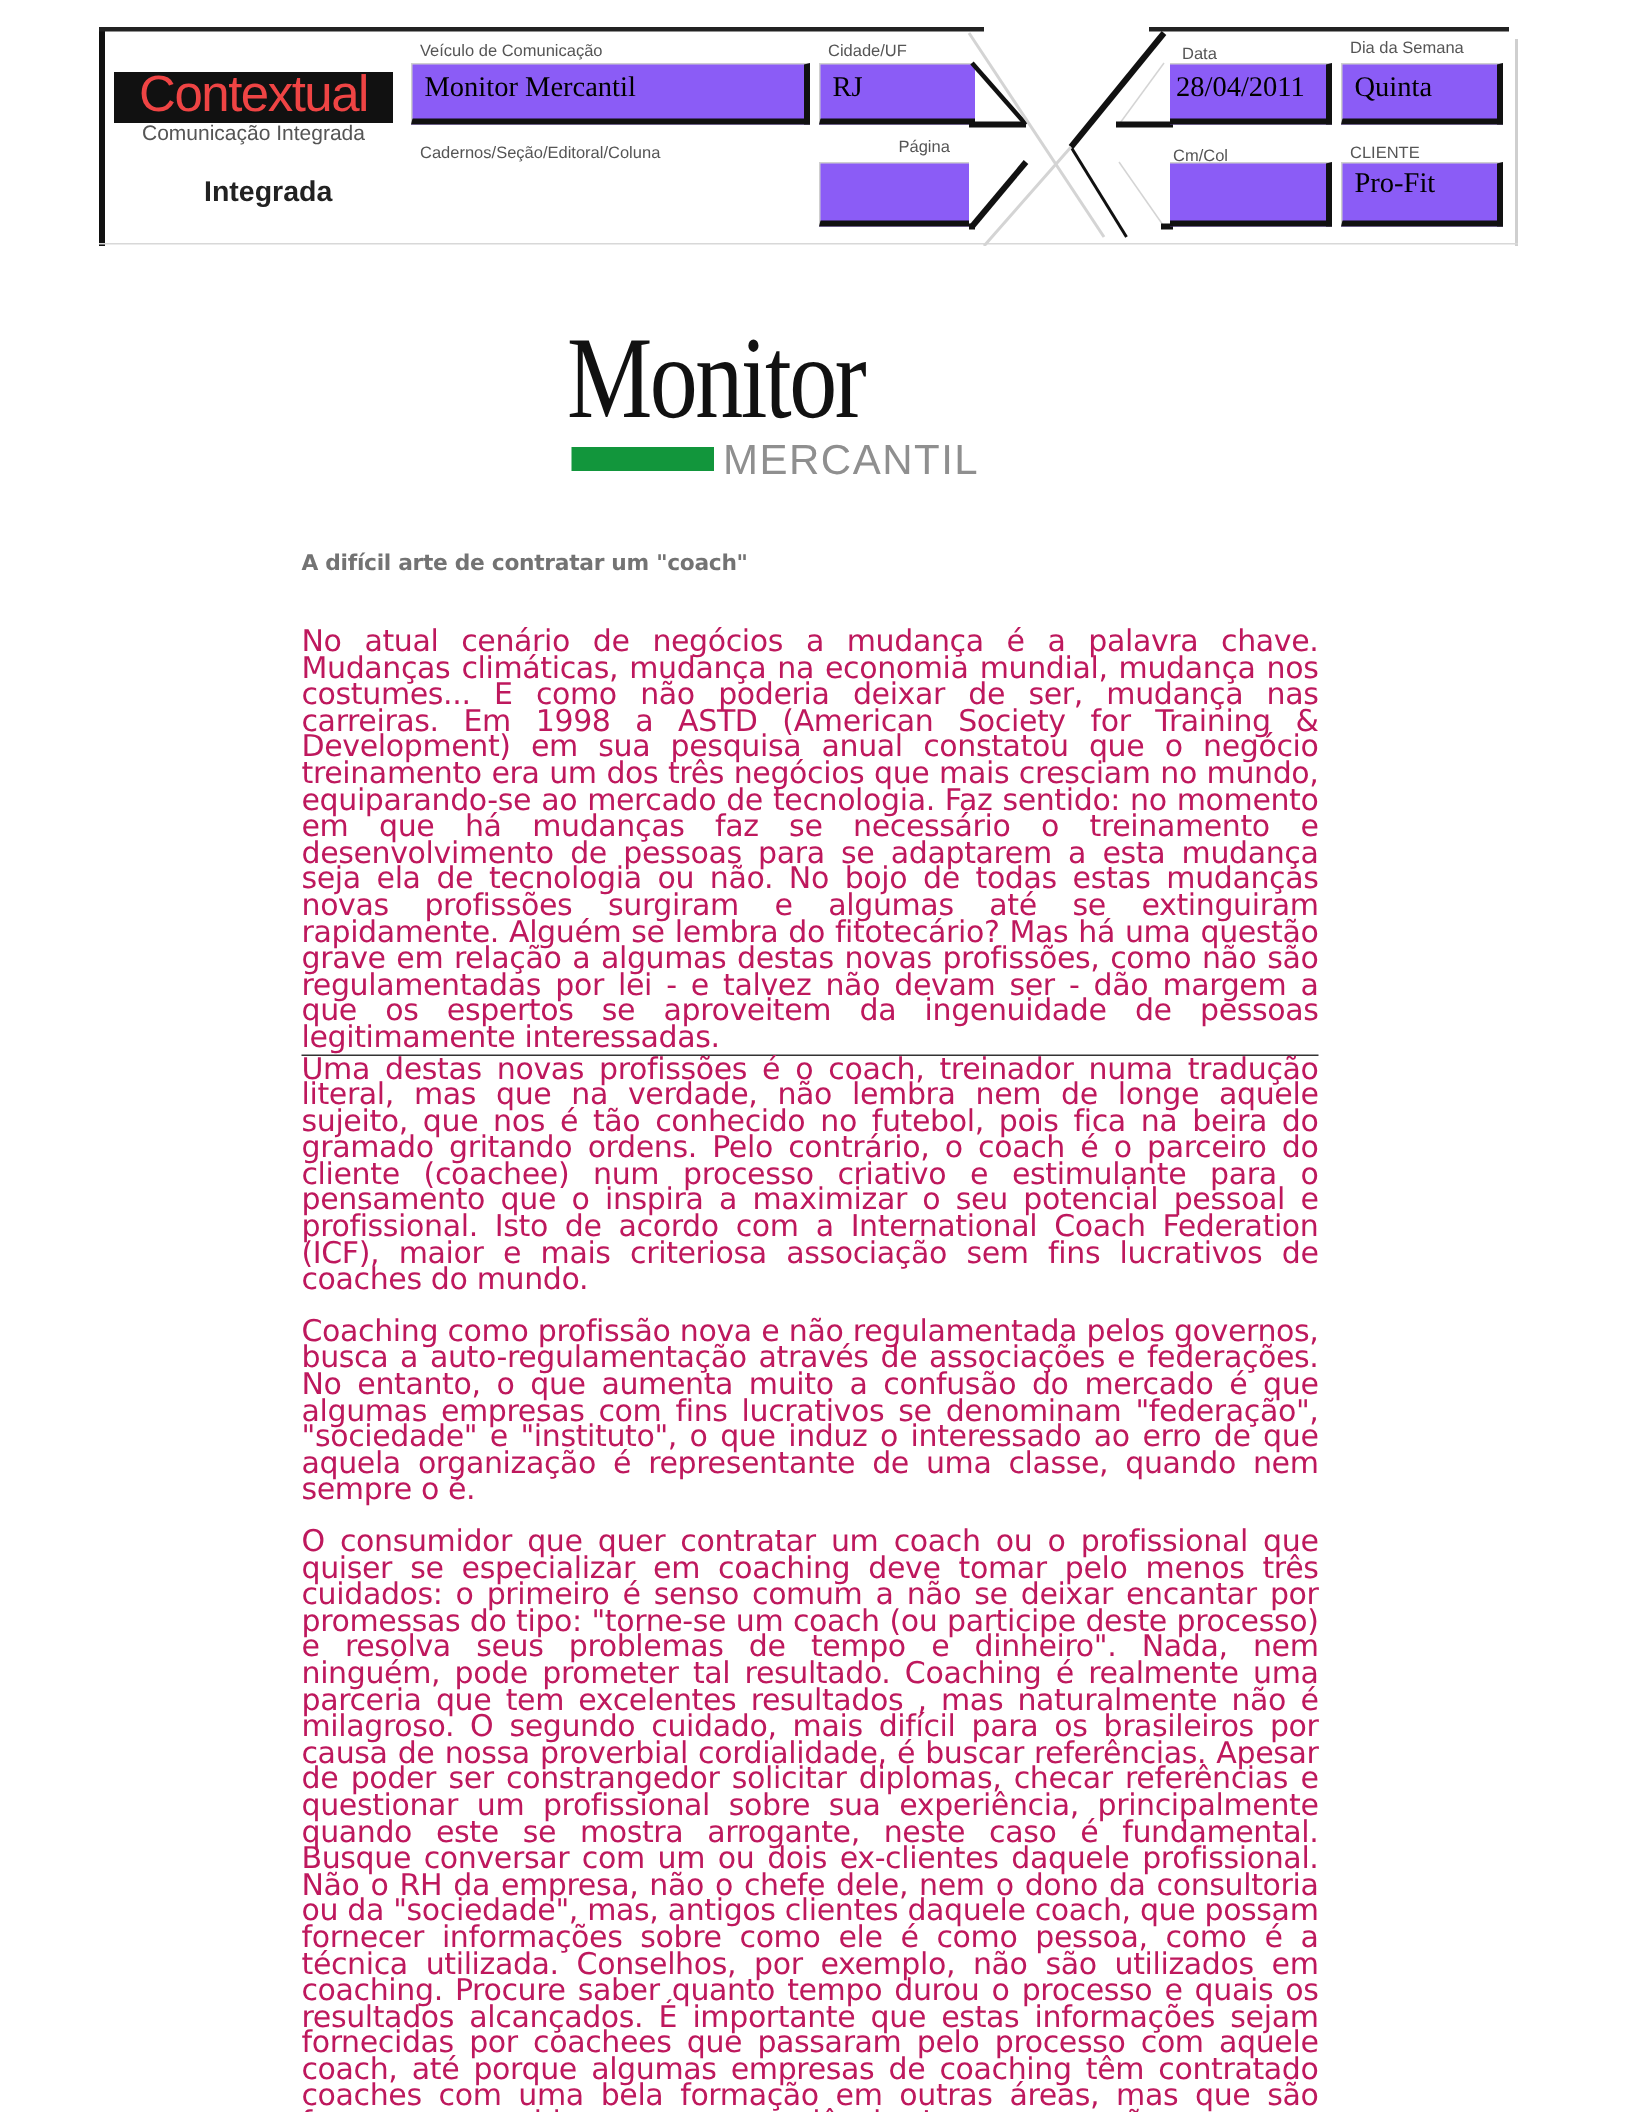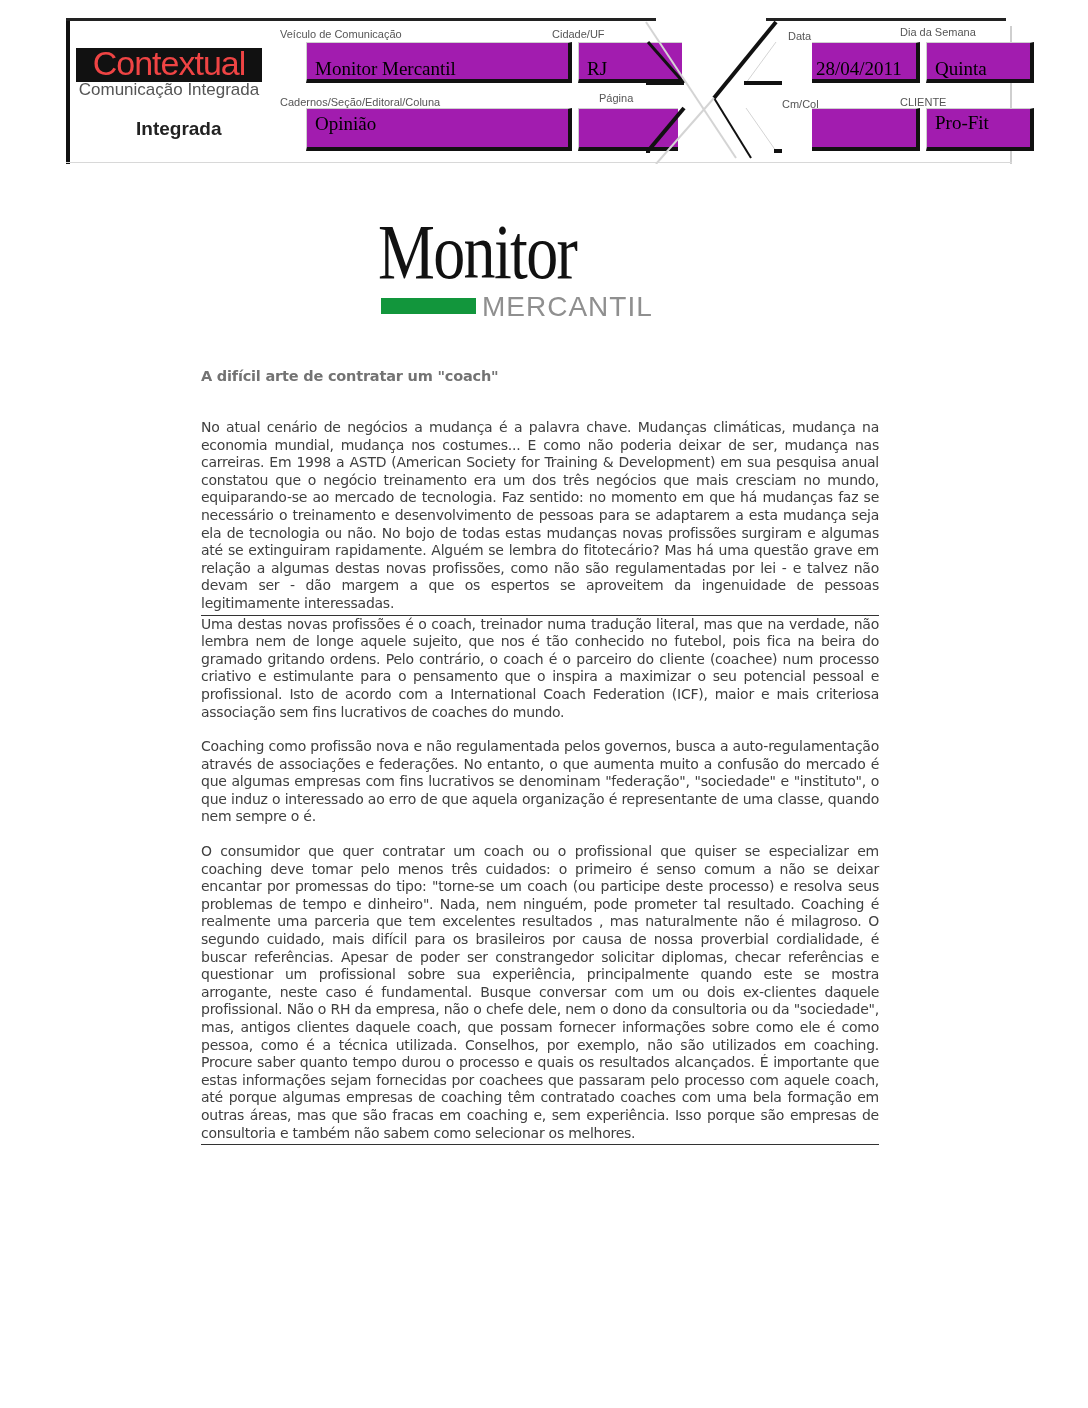--- a/index.html
+++ b/index.html
@@ -8,38 +8,38 @@
   
   .hdr { position:absolute; left:66px; top:18px; width:948px; height:146px; }
   .hdr-frame-left { position:absolute; left:0; top:0; width:4px; height:146px; background:#111; }
   .hdr-frame-top { position:absolute; left:0; top:0; width:590px; height:3px; background:#222; }
   .hdr-frame-top2 { position:absolute; left:700px; top:0; width:240px; height:3px; background:#222; }
   .hdr-frame-right { position:absolute; left:944px; top:8px; width:2px; height:138px; background:#cfcfcf; }
   .hdr-bottom { position:absolute; left:0; top:144px; width:946px; height:1px; background:#d8d8d8; }
 
   .logo-box { position:absolute; left:10px; top:30px; width:186px; height:34px; background:#111; }
   .logo-text { position:absolute; left:10px; top:25px; width:186px; text-align:center; font-family:"Liberation Sans", sans-serif; font-size:34px; color:#ef4444; letter-spacing:-1px; line-height:40px; }
-  .logo-sub { position:absolute; left:10px; top:62px; width:186px; text-align:center; font-family:"Liberation Sans", sans-serif; font-size:17px; color:#555; }
+  .logo-sub { position:absolute; left:10px; top:62px; width:186px; text-align:center; font-family:"Liberation Sans", sans-serif; font-size:14px; color:#555; }
   .clip-label { position:absolute; left:70px; top:100px; font-family:"Liberation Sans", sans-serif; font-size:19px; font-weight:bold; color:#222; }
 
   .lbl { position:absolute; font-family:"Liberation Sans", sans-serif; font-size:11px; color:#555; white-space:nowrap;text-align:center; }
-  .field { position:absolute; background:#a21caf; border-top:1px solid #cfcfcf; border-left:1px solid #cfcfcf; border-right:4px solid #111; border-bottom:4px solid #111; box-sizing:border-box; font-family:"Liberation Serif", serif; font-size:19px; color:#000; padding:15px 0 0 8px; white-space:nowrap;margin-left:32px; }
+  .field { position:absolute; background:#8b5cf6; border-top:1px solid #cfcfcf; border-left:1px solid #cfcfcf; border-right:4px solid #111; border-bottom:4px solid #111; box-sizing:border-box; font-family:"Liberation Serif", serif; font-size:19px; color:#000; padding:5px 0 0 8px; white-space:nowrap; }
 
   .diag { position:absolute; }
 
   
   .mast { position:absolute; left:378px; top:212px; width:310px; height:115px; }
   .mast-title { position:absolute; left:0; top:-10px; font-family:"Liberation Serif", serif; font-size:78px; color:#111; transform:scaleX(0.82); transform-origin:left top; letter-spacing:-2px; line-height:100px; }
   .mast-bar { position:absolute; left:3px; top:86px; width:95px; height:16px; background:#12963c; }
   .mast-sub { position:absolute; left:104px; top:80px; font-family:"Liberation Sans", sans-serif; font-size:28px; color:#8f8f8f; letter-spacing:1px; line-height:30px; }
 
   
   .article { position:absolute; left:201px; top:366px; width:678px; }
   .title { font-family:"DejaVu Sans", sans-serif; font-weight:bold; font-size:14.5px; color:#737373; line-height:20px; margin:0; letter-spacing:-0.2px; }
-  .para { font-family:"DejaVu Sans", sans-serif; font-size:14px; line-height:17.6px; color:#404040; text-align:justify; margin:0; letter-spacing:-0.25px; }
+  .para { font-family:"DejaVu Sans", sans-serif; font-size:20px; line-height:17.6px; color:#be185d; text-align:justify; margin:0; letter-spacing:-0.25px; }
   .p1 { margin-top:33px; }
   .rule { height:1px; background:#333; margin:2px 0 0 0; }
   .p2 { margin-top:0px; }
   .p3 { margin-top:17px; }
   .p4 { margin-top:17px; }
 </style>
 </head>
 <body>
 
 <div class="hdr">
@@ -54,21 +54,20 @@
   <div class="logo-sub">Comunicação Integrada</div>
   <div class="clip-label">Integrada</div>
 
   <div class="lbl" style="left:214px; top:10px;">Veículo de Comunicação</div>
   <div class="field" style="left:208px; top:24px; width:266px; height:41px;">Monitor Mercantil</div>
 
   <div class="lbl" style="left:486px; top:10px;">Cidade/UF</div>
   <div class="field" style="left:480px; top:24px; width:104px; height:41px; border-right:none;">RJ</div>
 
   <div class="lbl" style="left:214px; top:78px;">Cadernos/Seção/Editoral/Coluna</div>
-  <div class="field" style="left:208px; top:90px; width:266px; height:43px; padding-top:4px;">Opinião</div>
 
   <div class="lbl" style="left:486px; top:74px;margin-left:47px;">Página</div>
   <div class="field" style="left:480px; top:90px; width:100px; height:43px; border-right:none;"></div>
 
   <svg class="diag" style="left:560px; top:0;" width="200" height="146">
 
     <line x1="22" y1="24" x2="58" y2="65" stroke="#111" stroke-width="3"></line>
     <line x1="20" y1="65" x2="58" y2="65" stroke="#111" stroke-width="4"></line>
 
     <line x1="58" y1="90" x2="22" y2="133" stroke="#111" stroke-width="4"></line>

